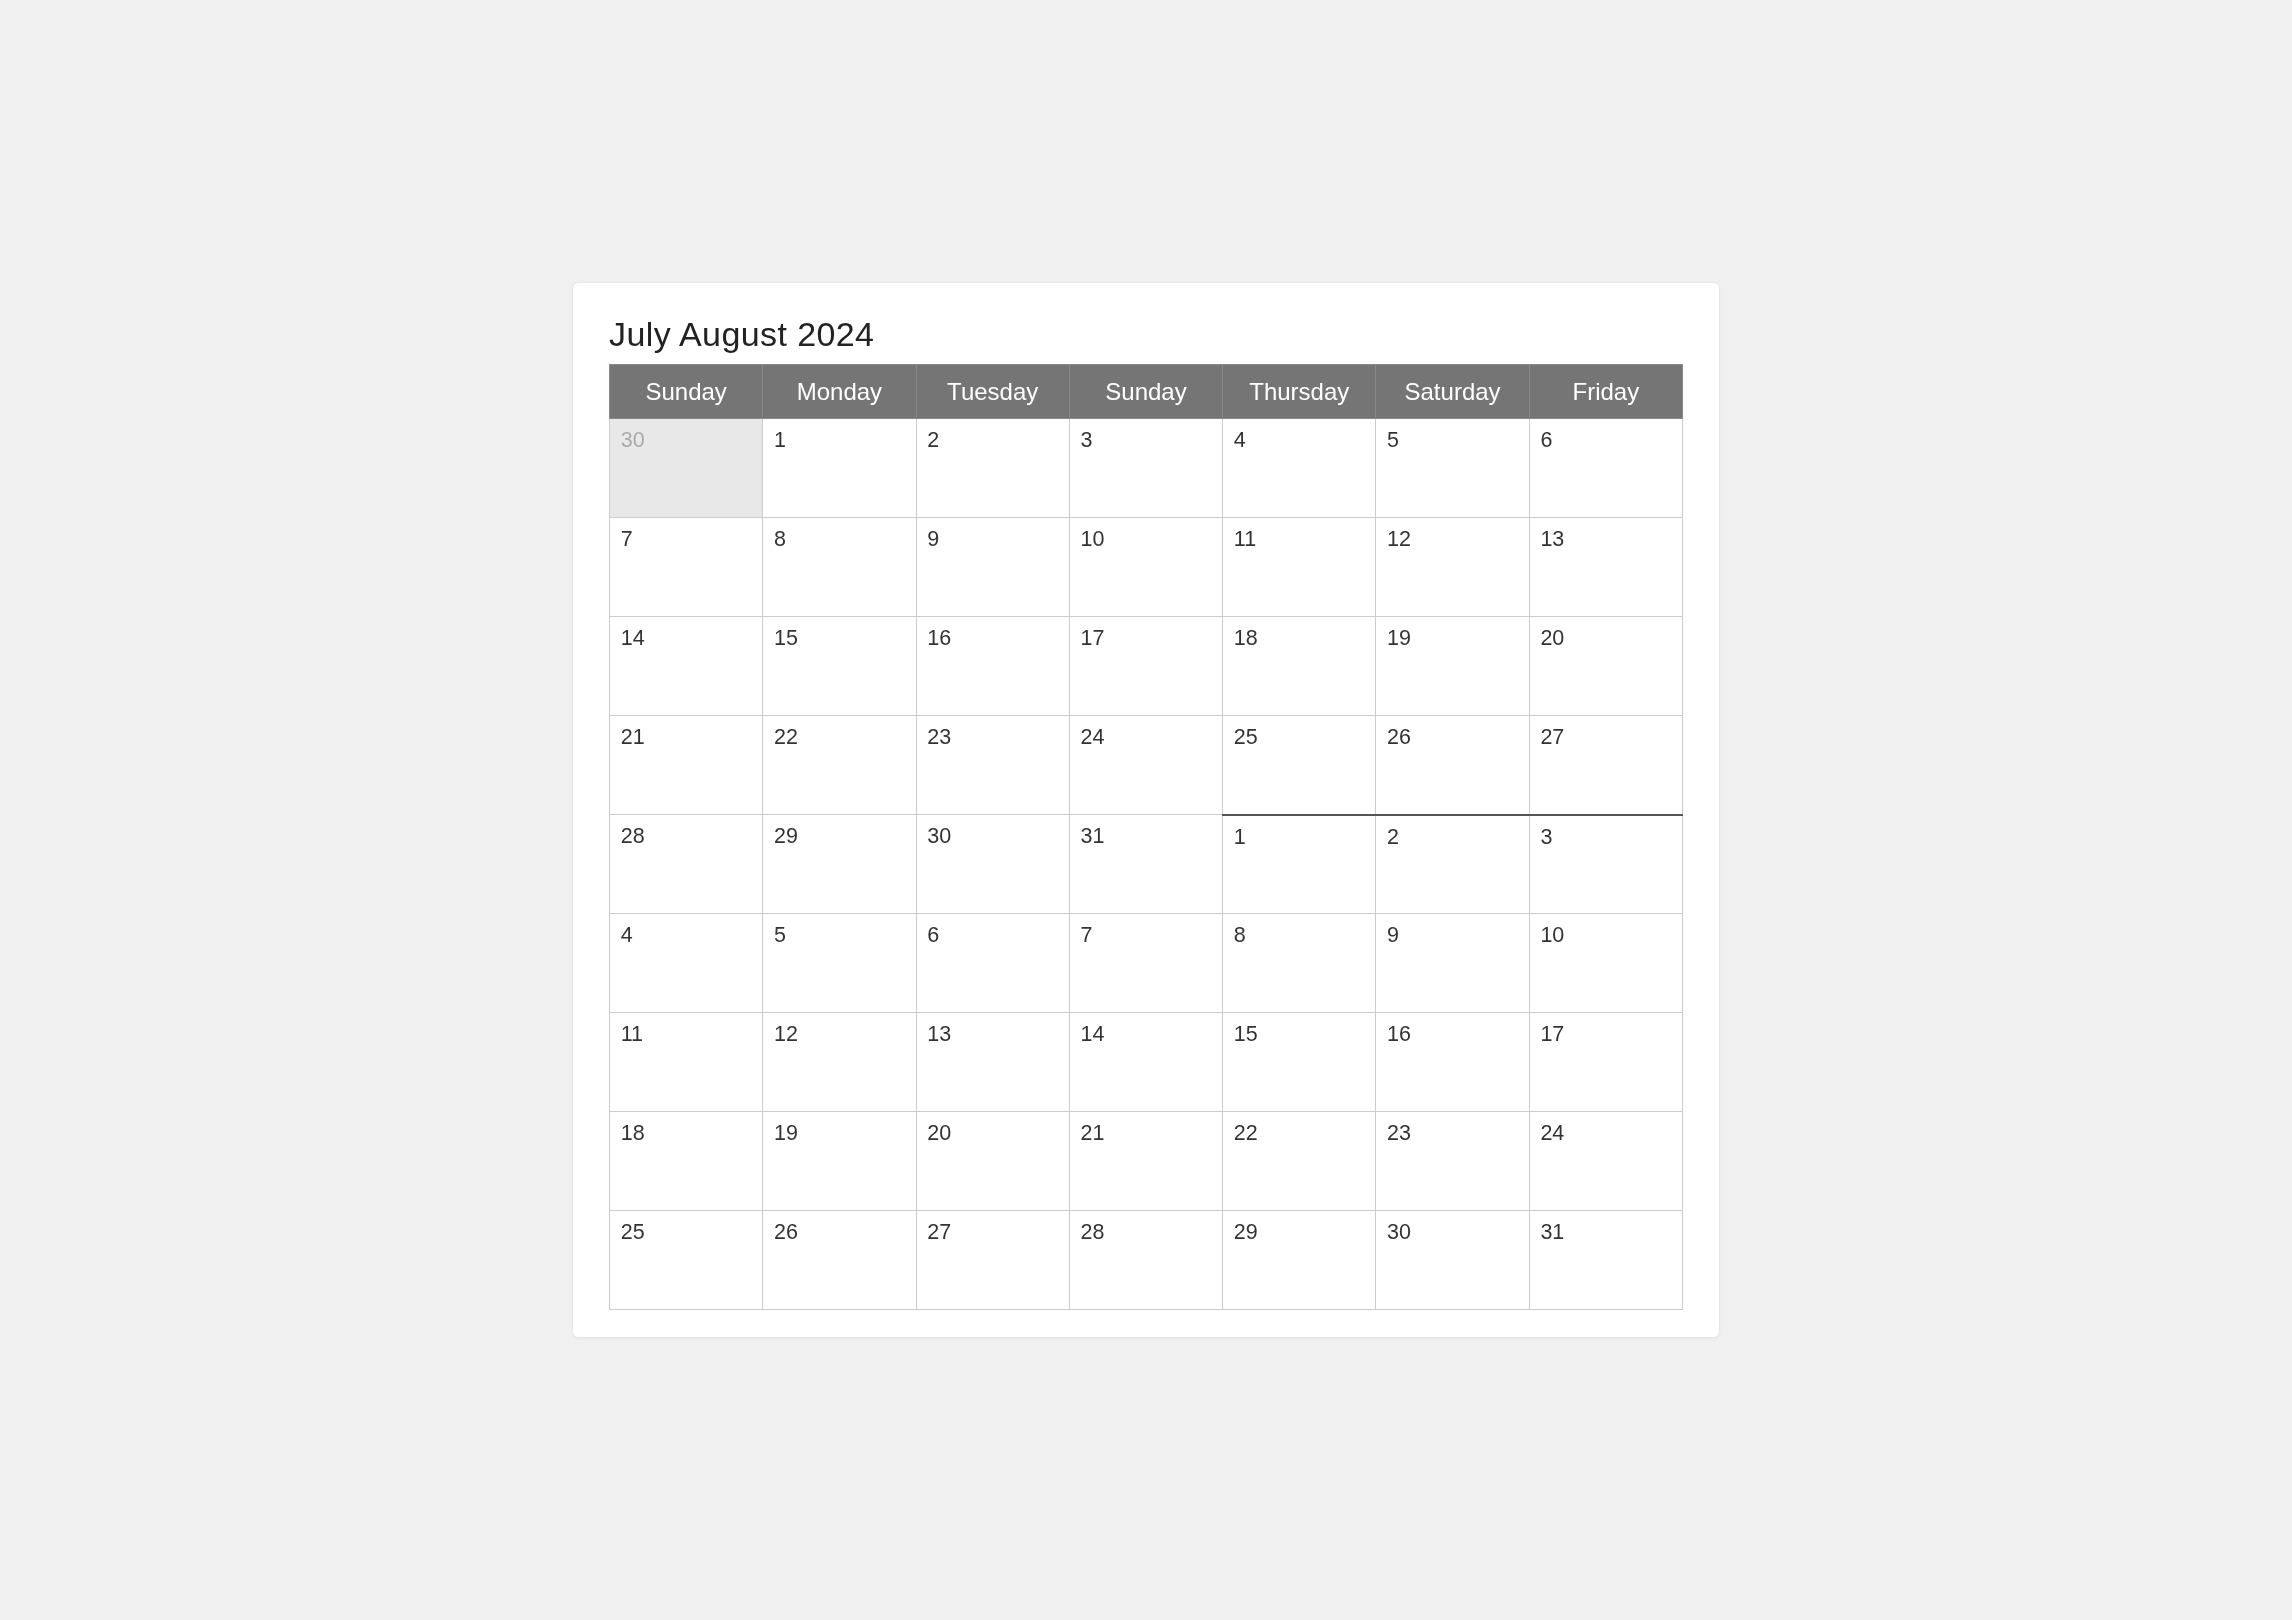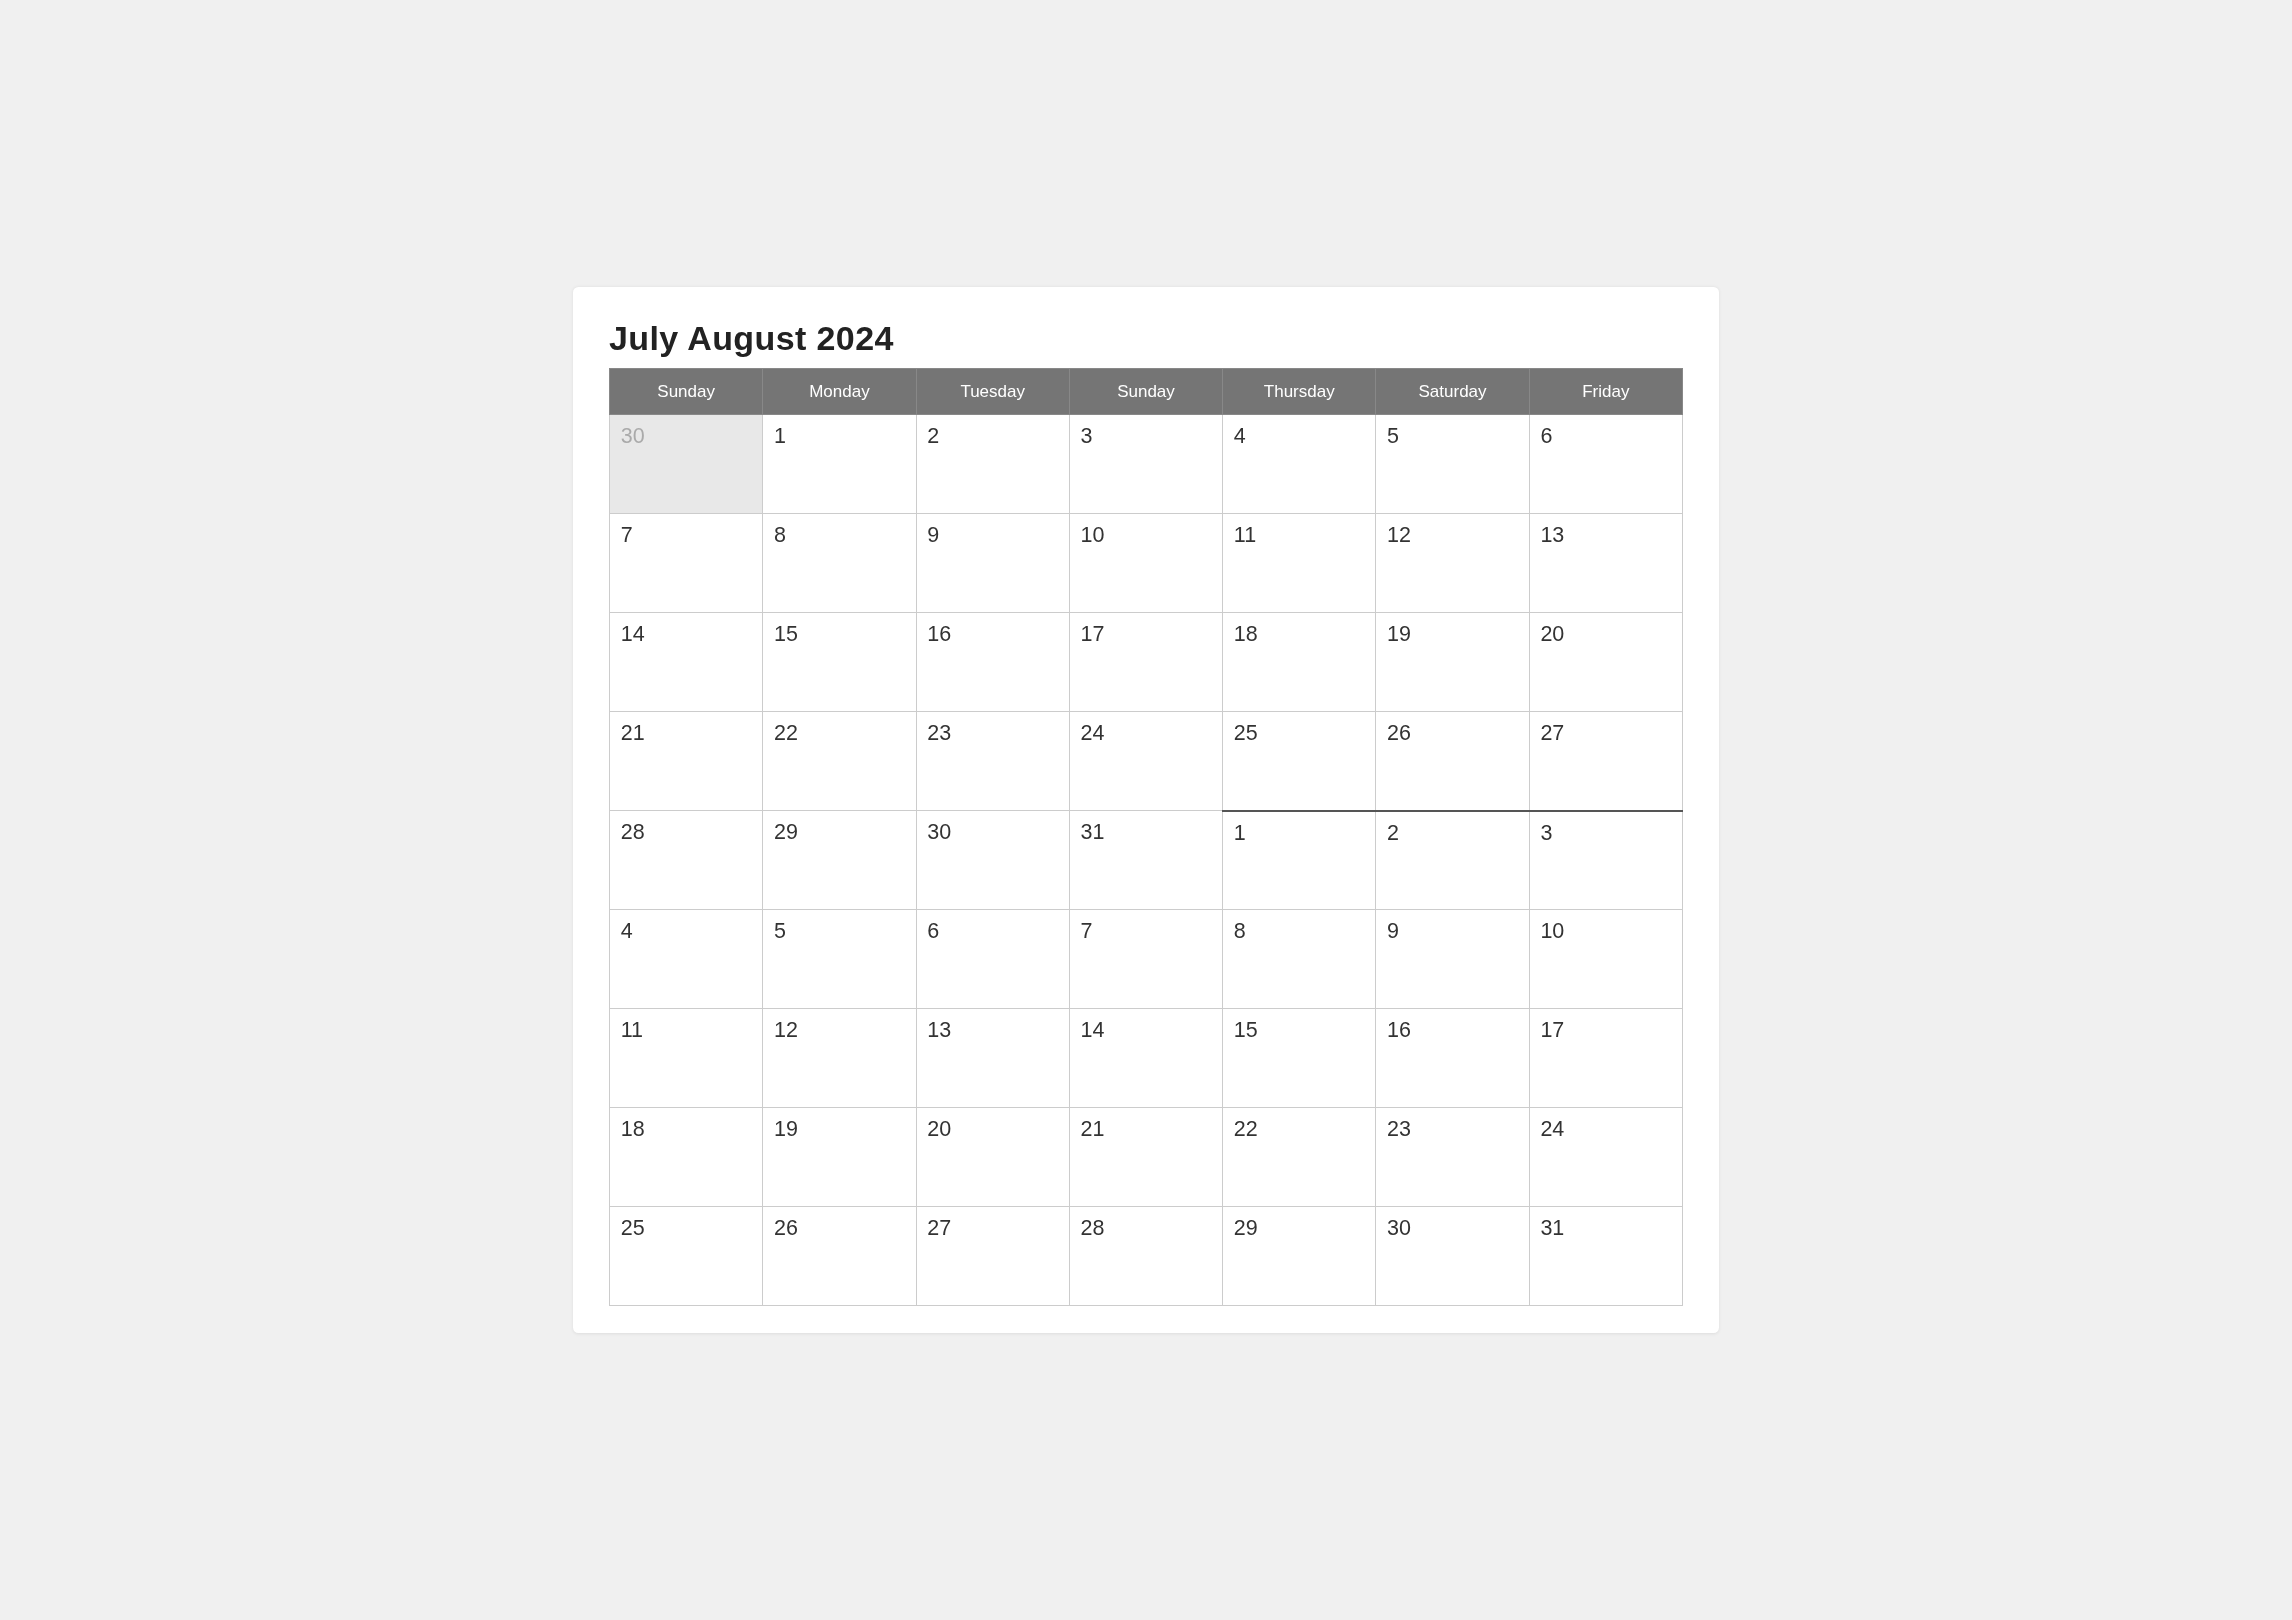--- a/index.html
+++ b/index.html
@@ -20,38 +20,38 @@
     .calendar-container {
       background: #ffffff;
       padding: 32px 36px 27px 36px;
       border-radius: 5.4px;
       width: 1146px;
       box-shadow: 0 0.9px 3.6px rgba(0,0,0,0.08);
     }
 
     .calendar-title {
       font-size: 34px;
-      font-weight: 700;
+      font-weight: 400;
       color: #222222;
       margin-bottom: 10px;
       letter-spacing: 0.4px;
     }
 
     .calendar-table {
       width: 100%;
       border-collapse: collapse;
       table-layout: fixed;
     }
 
     .calendar-table thead tr th {
       background-color: #757575;
       color: #ffffff;
       text-align: center;
       padding: 12.5px 7.2px;
-      font-size: 17px;
+      font-size: 24px;
       font-weight: 400;
       border: 0.9px solid #888888;
     }
 
     .calendar-table tbody tr td {
       border: 0.9px solid #cccccc;
       vertical-align: top;
       padding: 9px 10.7px;
       height: 99px;
       font-size: 21.5px;

